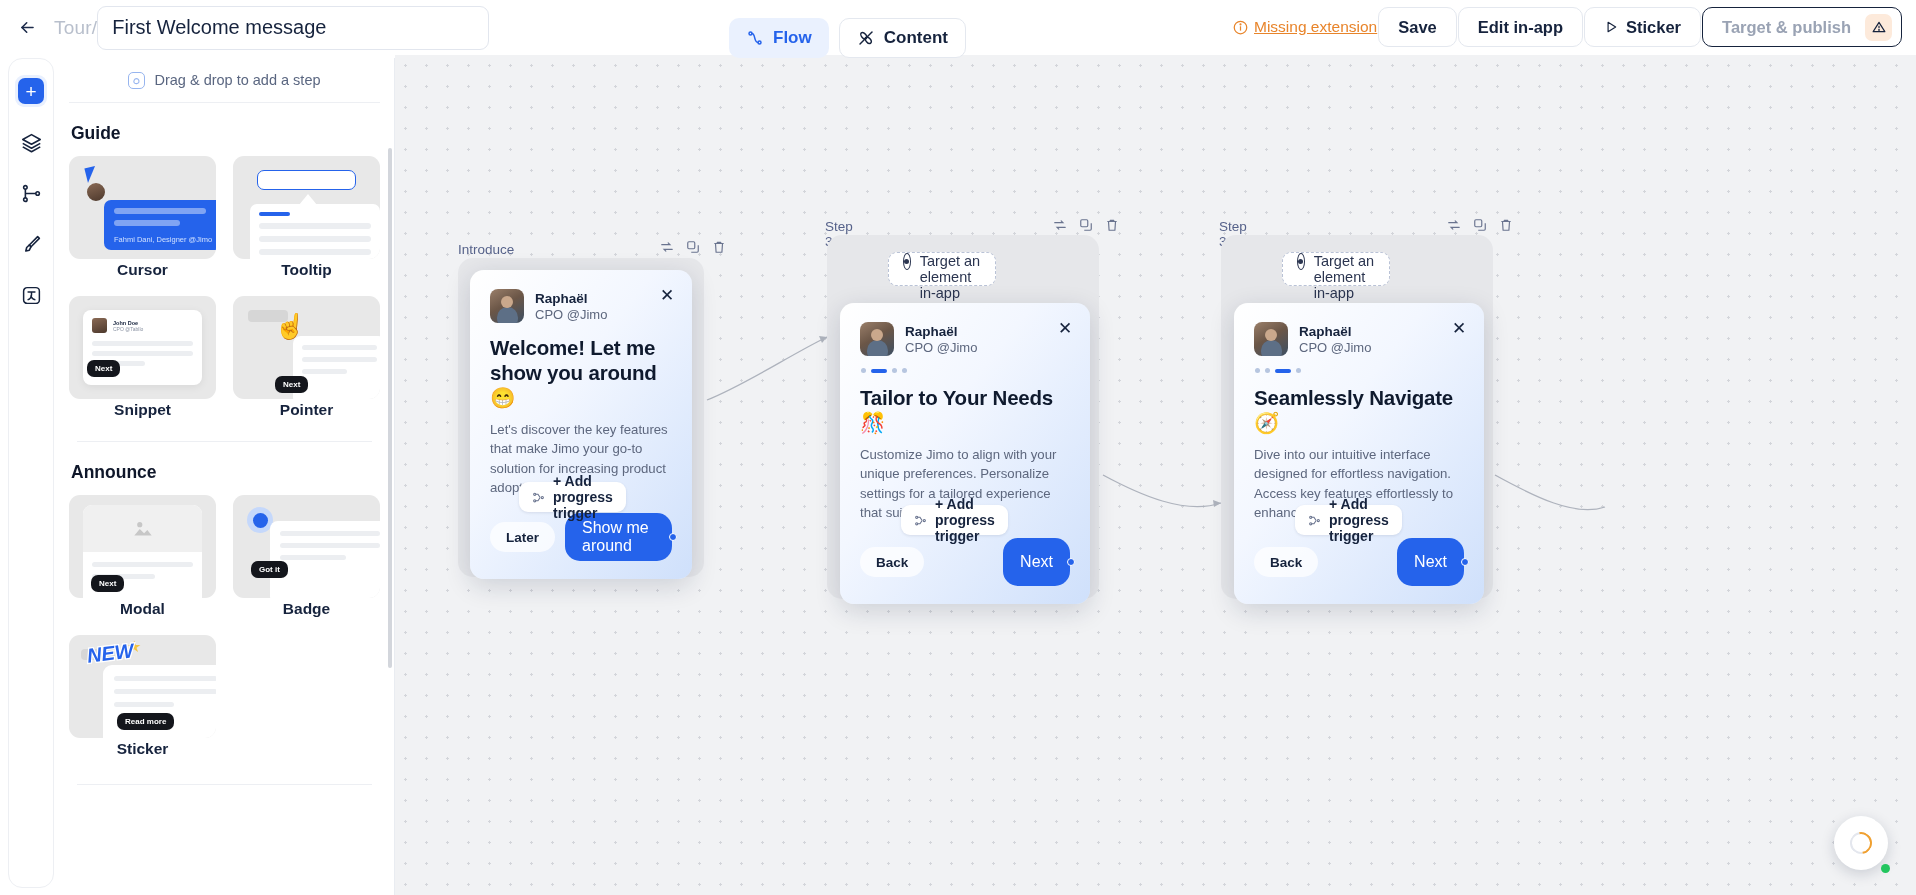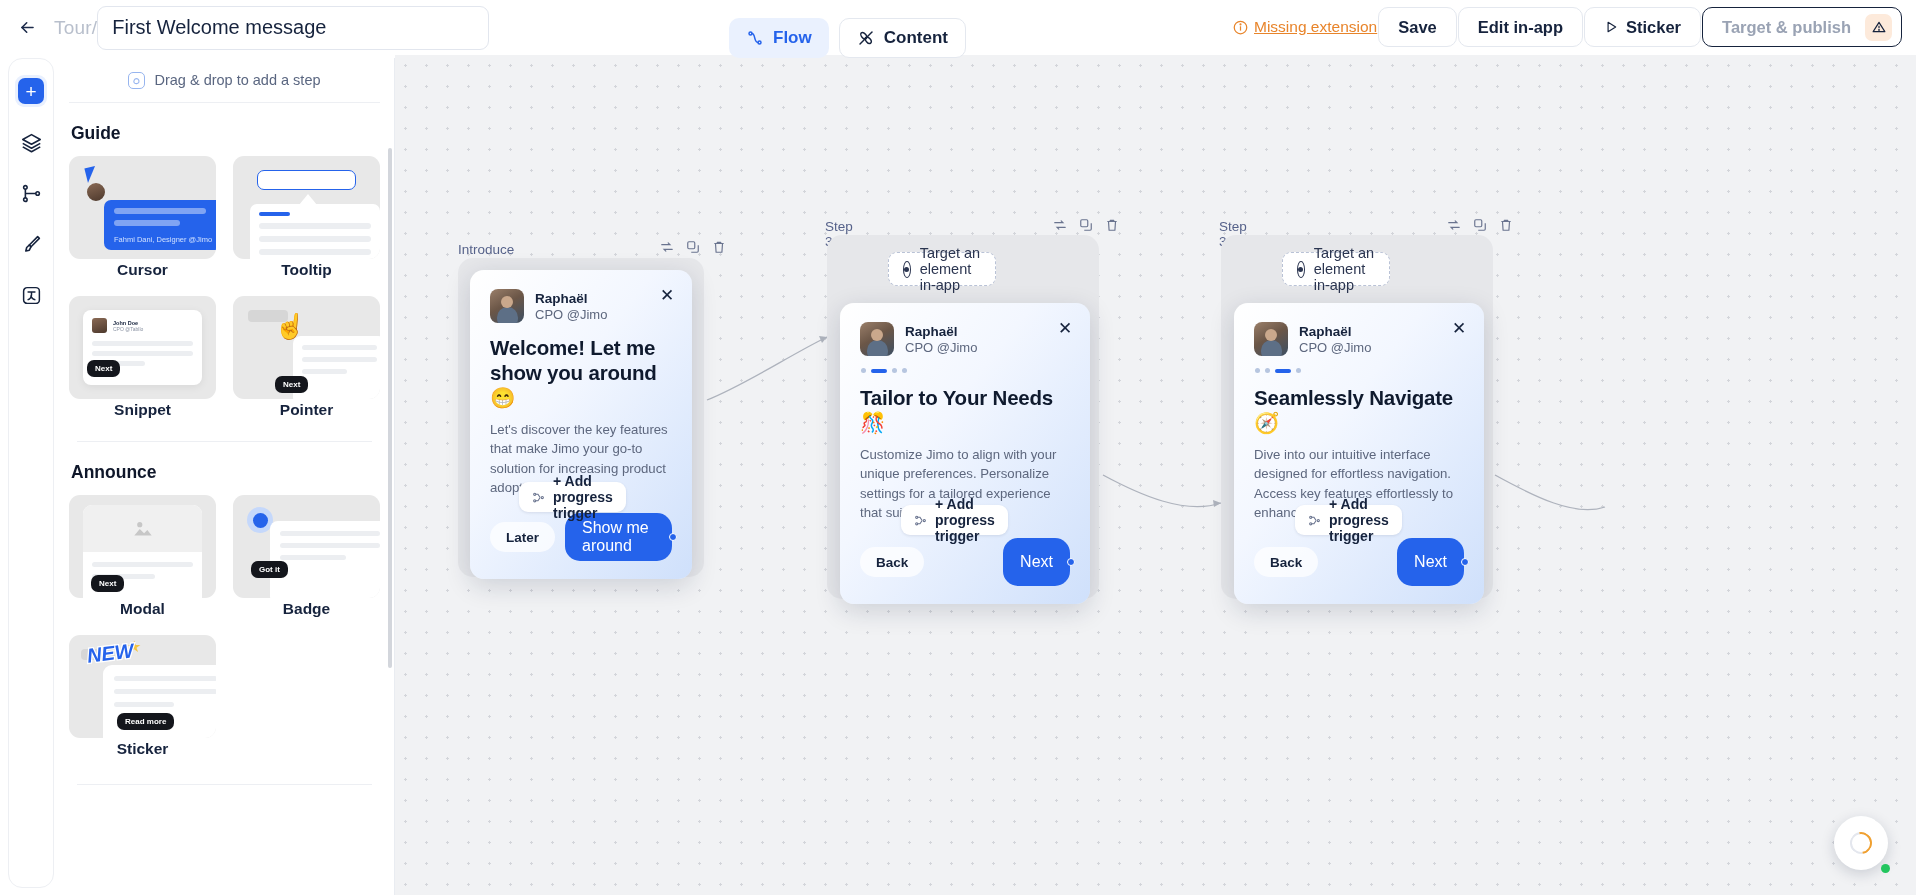--- a/index.html
+++ b/index.html
@@ -145,21 +145,21 @@
     background-image:radial-gradient(#d3d5da 1.1px, transparent 1.1px);
     background-size:21px 21px; overflow:hidden; }
 
   .step{ position:absolute; }
   .step-label{ position:absolute; font-size:13.5px; color:#56628a; }
   .step-tools{ position:absolute; display:flex; gap:12px; color:#6a748f; }
   .step-tools span{ cursor:pointer; display:flex; }
   .step-box{ position:absolute; background:#e6e7ea; border-radius:15px; }
 
   .target-btn{ position:absolute; height:34px; background:#fff; border:1.4px dashed #b9c2d6;
-    border-radius:9px; display:flex; align-items:center; gap:9px; padding:0 14px;
+    border-radius:9px; display:flex; gap:9px; padding:0 14px;
     font-size:14.5px; color:#2b3550; cursor:pointer; }
   .target-ico{ width:17px; height:17px; border-radius:50%;
     border:1.7px solid #2b3550; display:flex; align-items:center; justify-content:center;}
   .target-ico em{ width:5px;height:5px;border-radius:50%;background:#2b3550;display:block;}
 
   .progress-btn{ position:absolute; height:30px; background:#fff; border-radius:9px;
     display:flex; align-items:center; gap:8px; padding:0 13px; font-size:14px;
     font-weight:bold; color:#16233d; cursor:pointer;
     box-shadow:0 1px 3px rgba(20,30,60,.10); }
   .pb-icon{ color:#6a748f; display:flex; }

